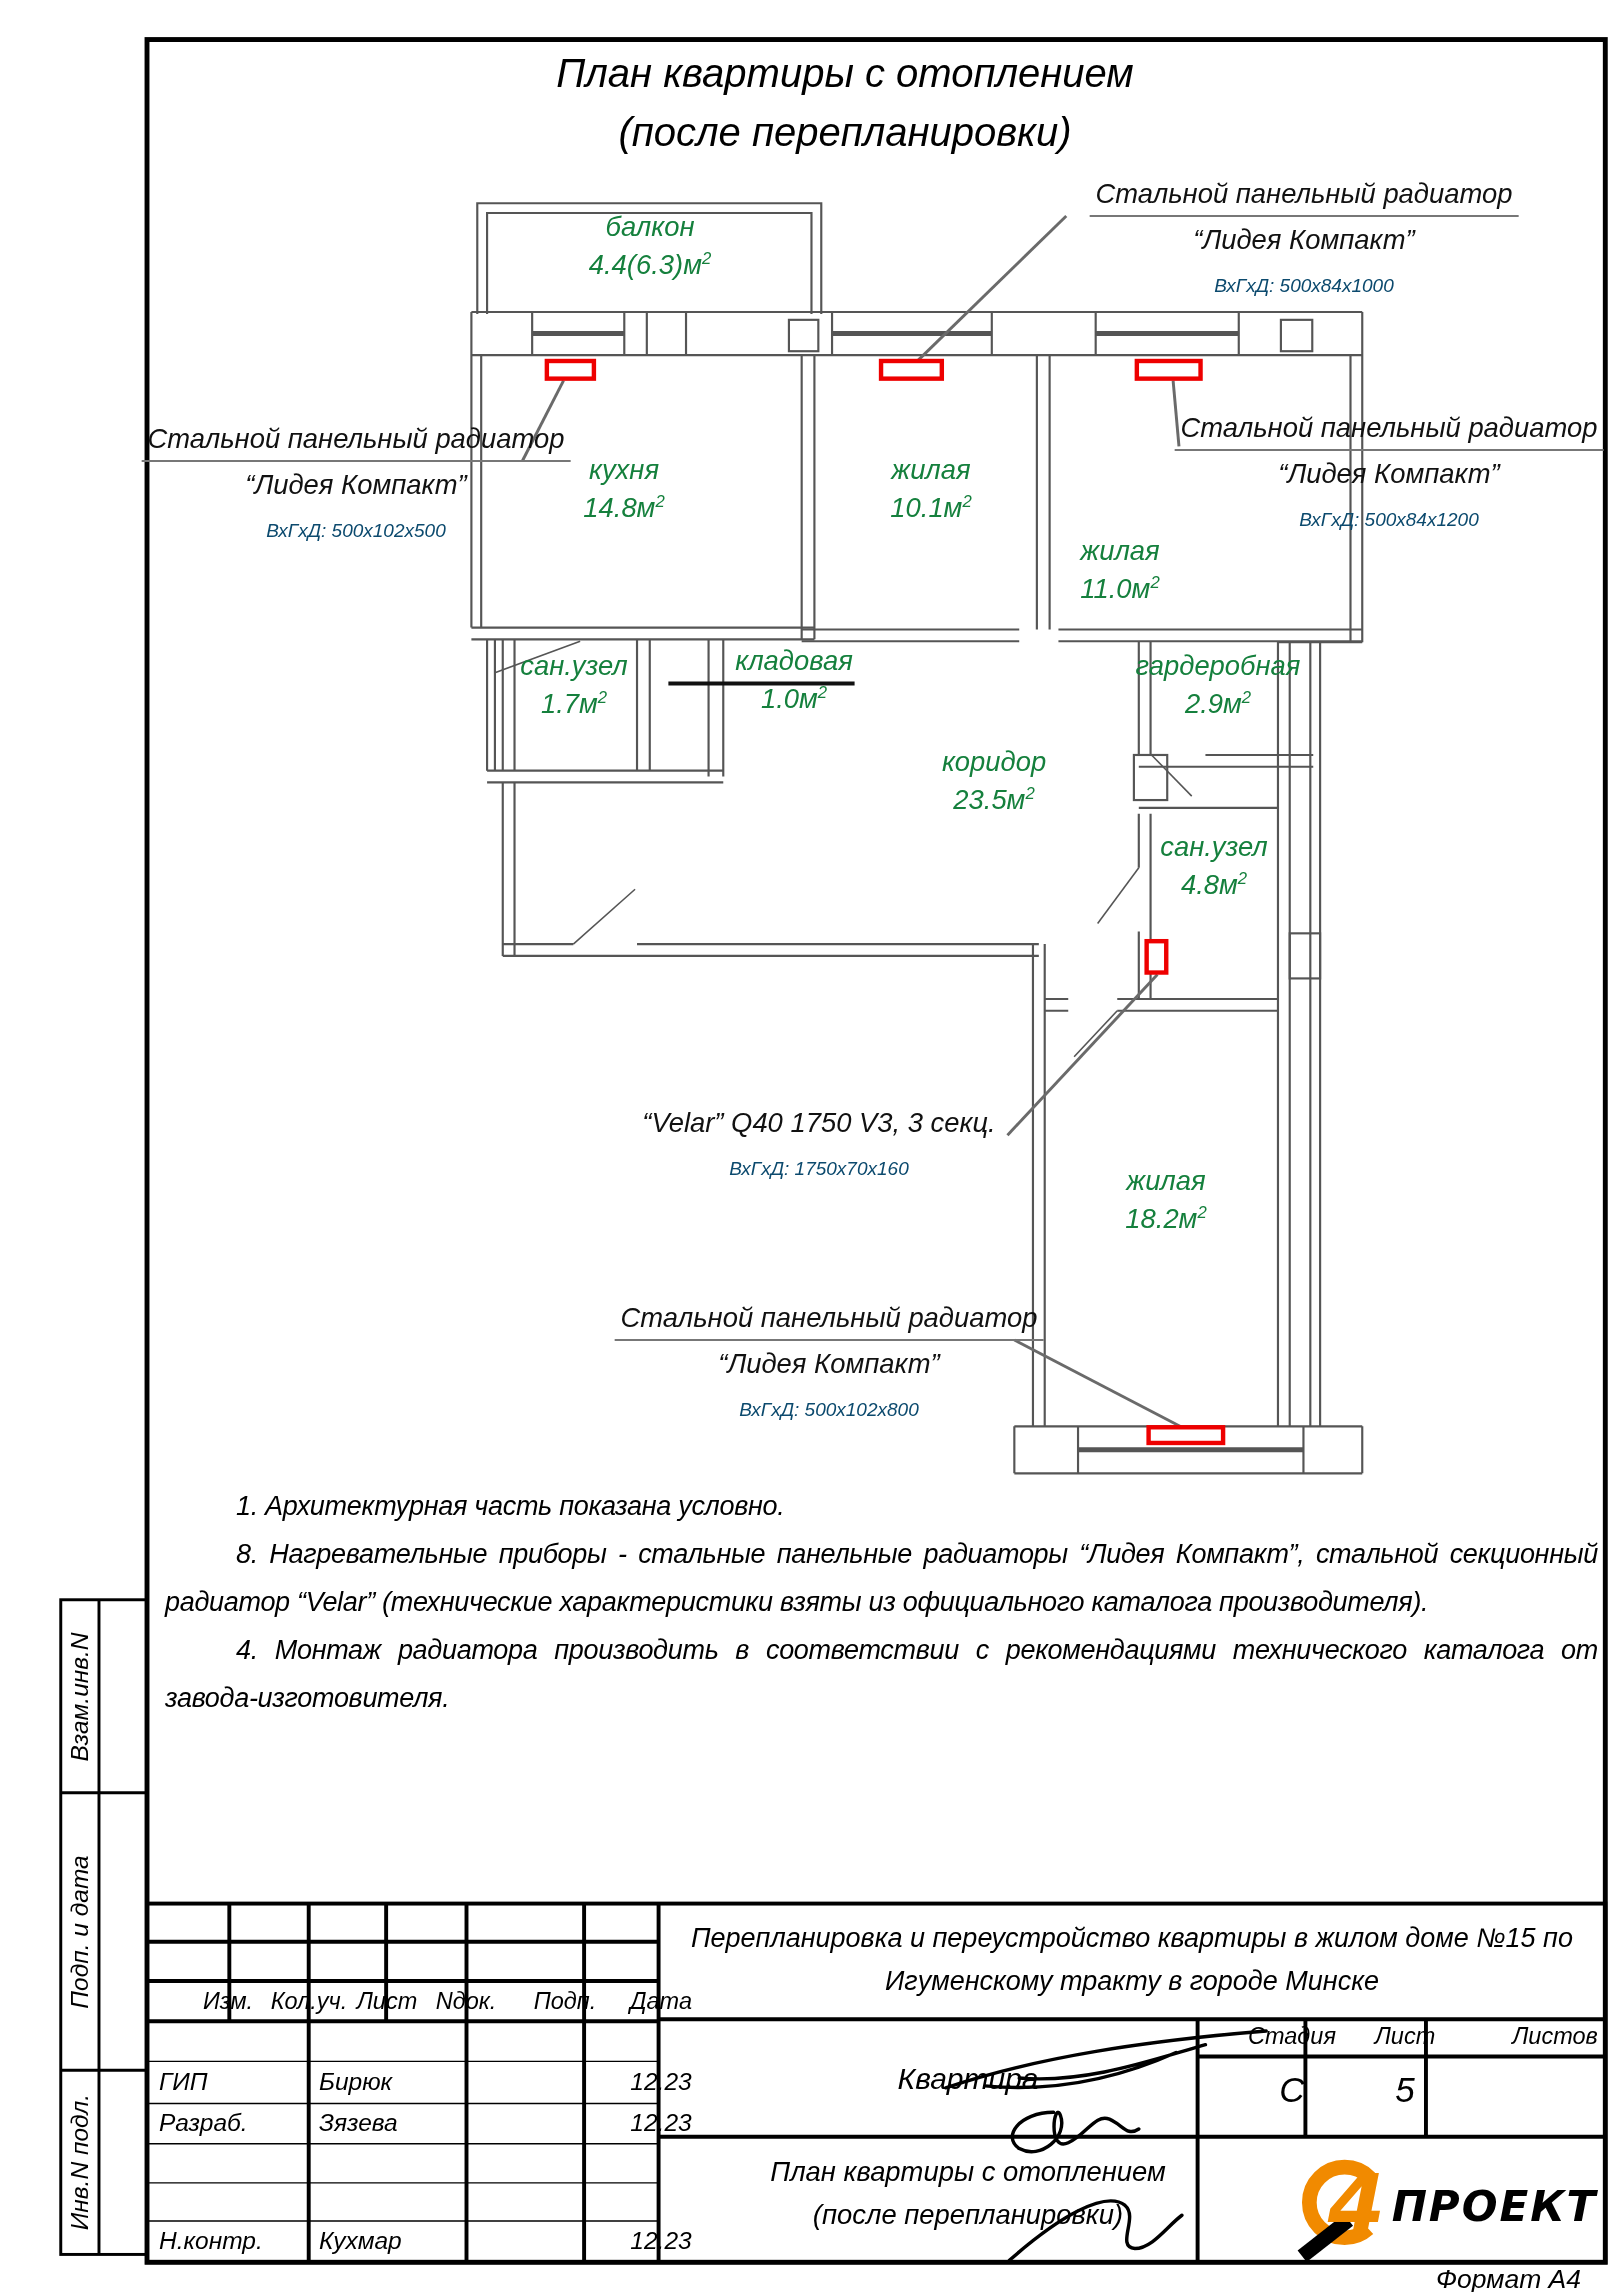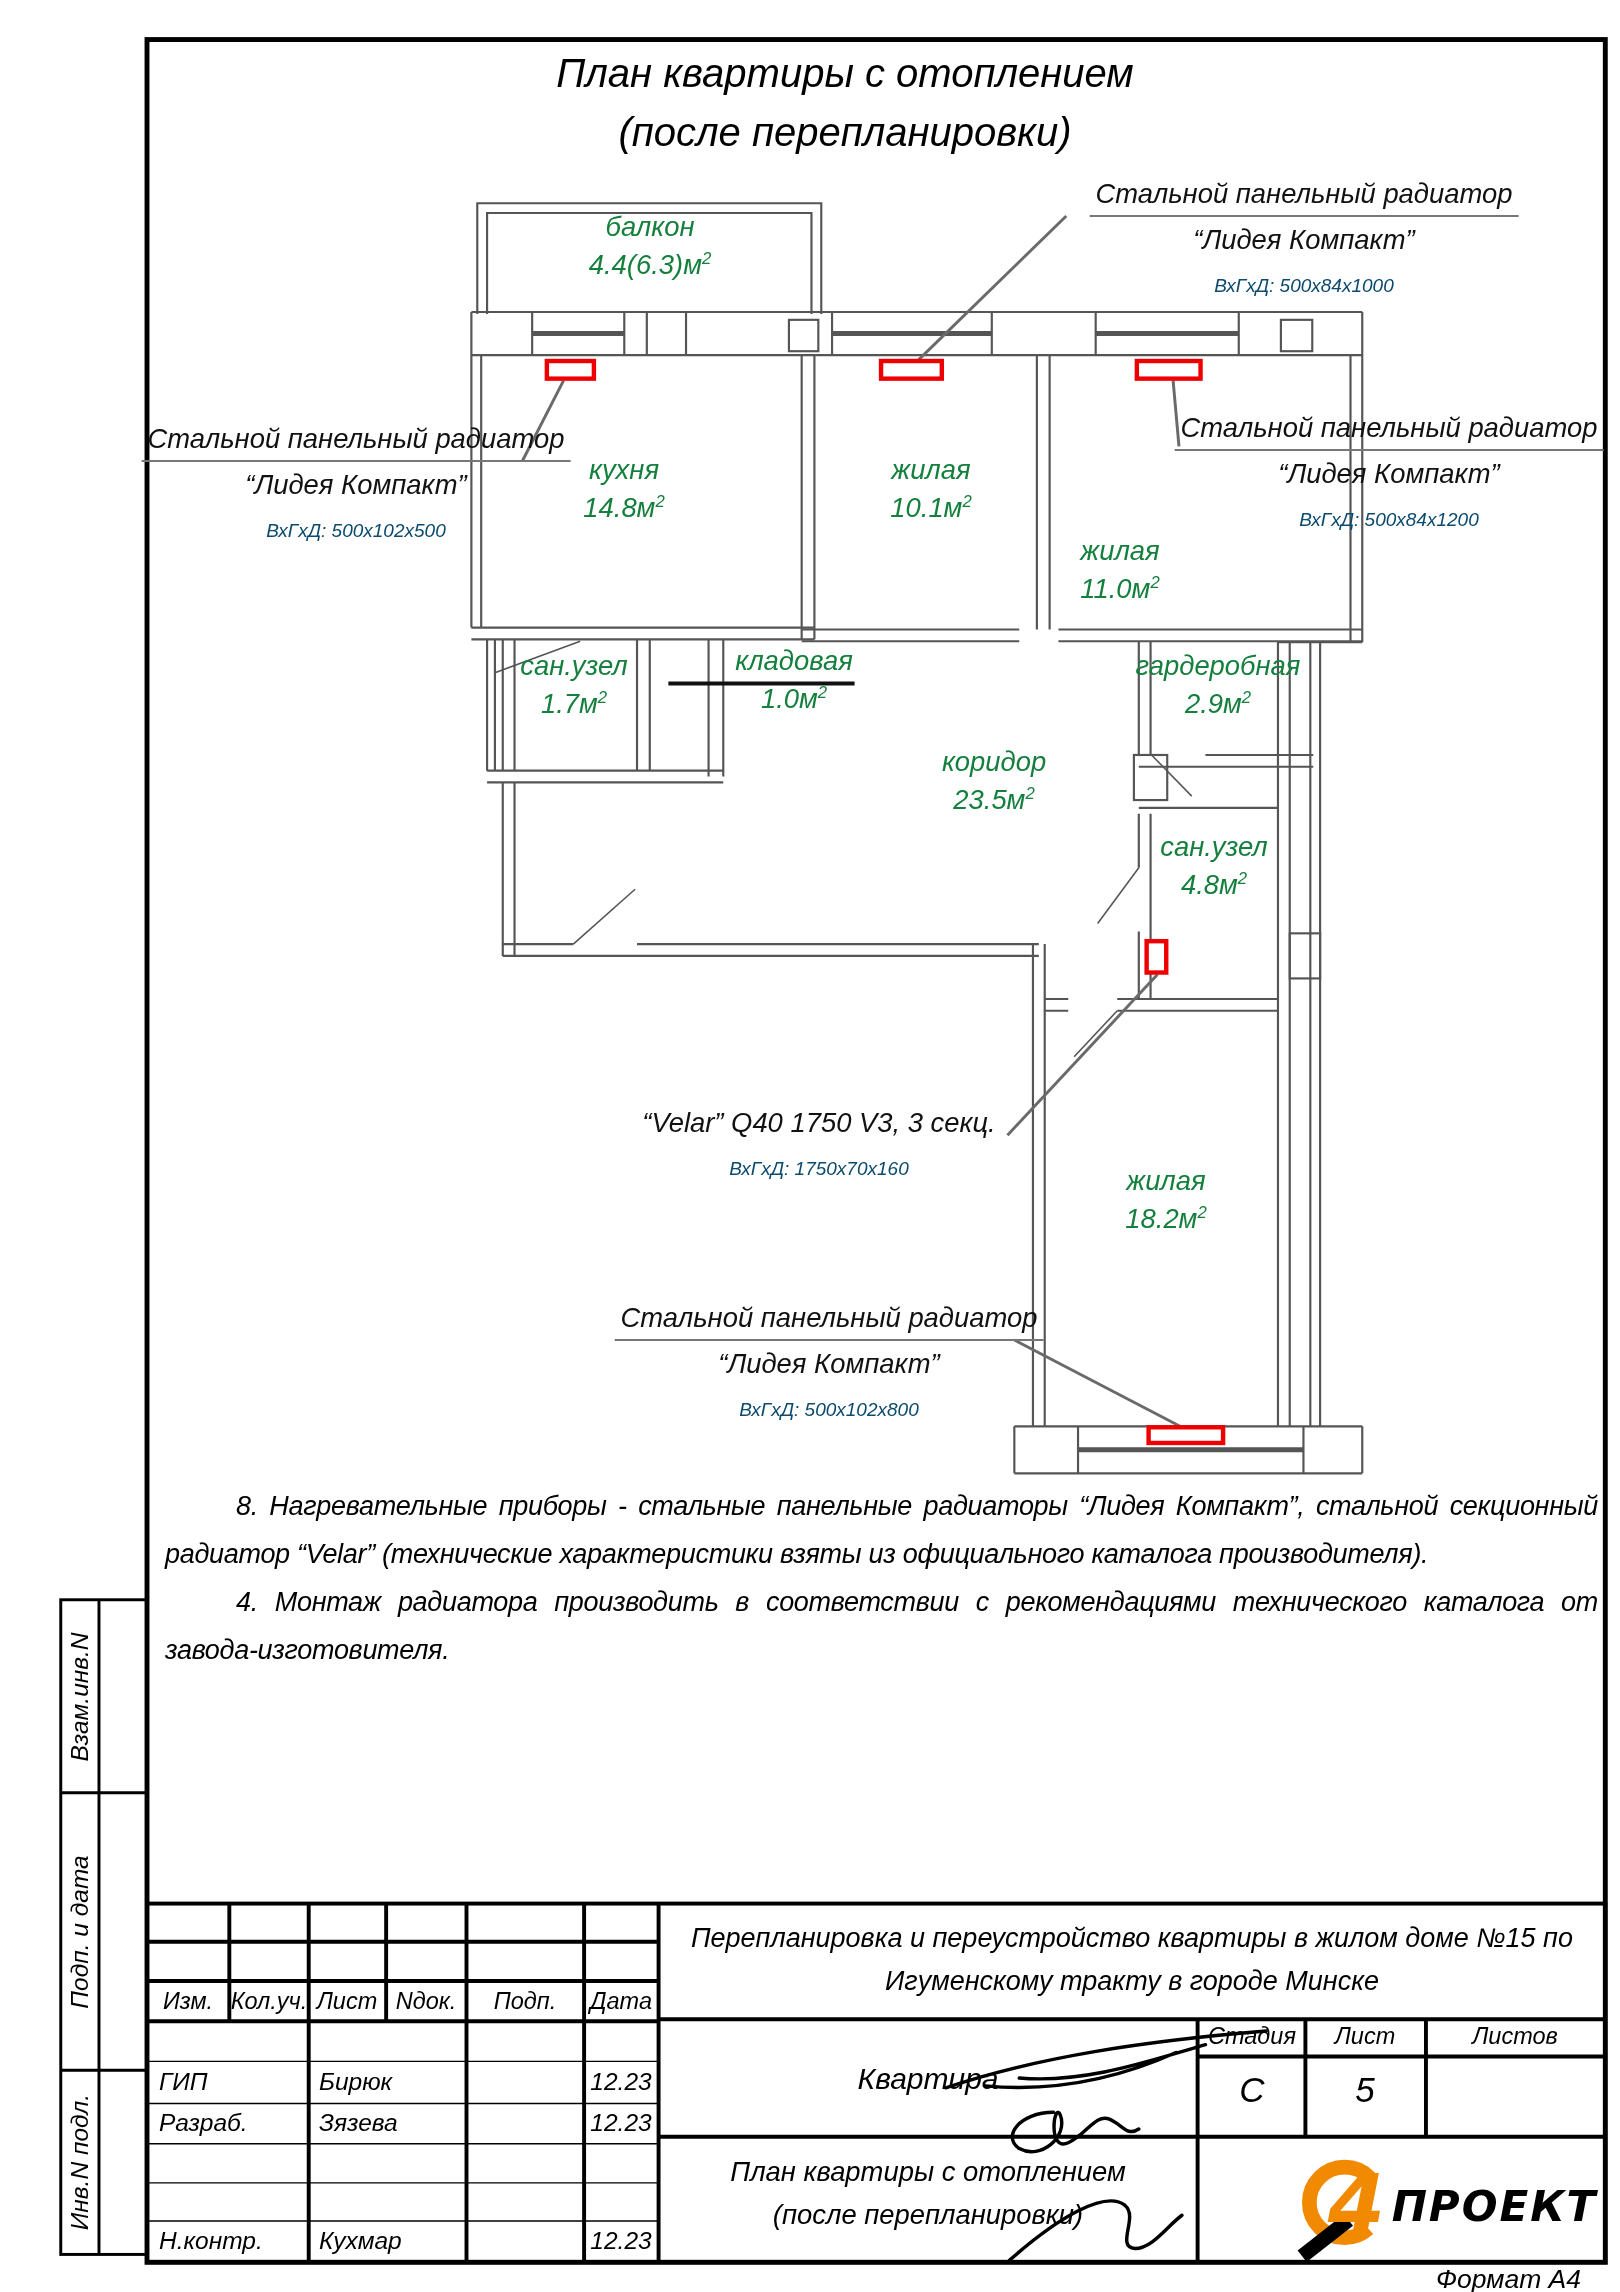--- a/index.html
+++ b/index.html
@@ -13,21 +13,21 @@
   .co{position:absolute;transform:translateX(-50%);text-align:center;font-style:italic;white-space:nowrap;}
   .co .l1{font-size:27.4px;color:#111;border-bottom:2.9px solid #777;padding:0 5.9px 4.9px 5.9px;}
   .co .l2{font-size:27.4px;color:#111;margin-top:6.9px;}
   .co .l3{font-size:19px;color:#0c4a6e;margin-top:19px;}
   .sheet-title{position:absolute;left:845px;transform:translateX(-50%);font-style:italic;
        font-size:40px;color:#000;white-space:nowrap;}
   .notes{position:absolute;left:165px;top:1482px;width:1433px;font-style:italic;font-size:27px;
        color:#000;letter-spacing:-0.3px;line-height:48px;}
   .notes p{margin:0;text-indent:71px;text-align:justify;}
   .tb{position:absolute;font-style:italic;color:#000;white-space:nowrap;}
-  .tbc{transform:translateX(-50%);text-align:center;}
+  .tbc{transform:translateX(-50%);text-align:center;margin-left:40px;}
   .side-label{position:absolute;transform:translate(-50%,-50%) rotate(-90deg);font-style:italic;
        font-size:24.5px;color:#000;white-space:nowrap;}
   .fmt{position:absolute;font-style:italic;font-size:26.5px;color:#000;}
 </style>
 </head>
 <body>
 
 <div class="sheet">
 
   <svg width="1620" height="2293" viewBox="0 0 1653 2339">
@@ -217,20 +217,21 @@
     <div class="l2">“Velar” Q40 1750 V3, 3 секц.</div>
     <div class="l3">ВхГхД: 1750х70х160</div>
   </div>
   <div class="co" style="left:829px;top:1302px">
     <div class="l1">Стальной панельный радиатор</div>
     <div class="l2">“Лидея Компакт”</div>
     <div class="l3">ВхГхД: 500х102х800</div>
   </div>
 
   <div class="notes">
+    <p>1. Архитектурная часть показана условно.</p>
     <p>8. Нагревательные приборы - стальные панельные радиаторы “Лидея Компакт”, стальной секционный радиатор “Velar” (технические характеристики взяты из официального каталога производителя).</p>
     <p>4. Монтаж радиатора производить в соответствии с рекомендациями технического каталога от завода-изготовителя.</p>
   </div>
 
   <div class="tb tbc" style="left:188px;top:1988px;font-size:23.5px">Изм.</div>
   <div class="tb tbc" style="left:269px;top:1988px;font-size:23.5px">Кол.уч.</div>
   <div class="tb tbc" style="left:347px;top:1988px;font-size:23.5px">Лист</div>
   <div class="tb tbc" style="left:426px;top:1988px;font-size:23.5px">Nдок.</div>
   <div class="tb tbc" style="left:525px;top:1988px;font-size:23.5px">Подп.</div>
   <div class="tb tbc" style="left:621px;top:1988px;font-size:23.5px">Дата</div>

